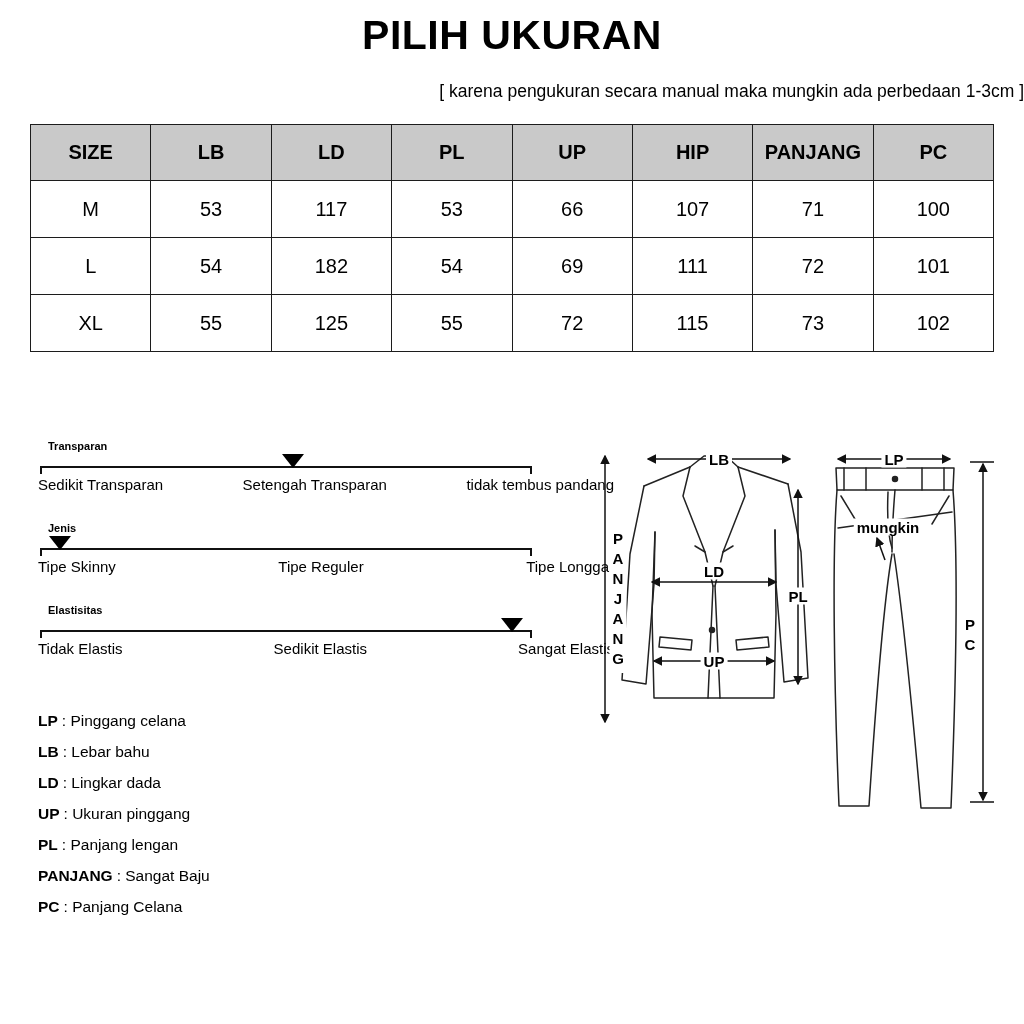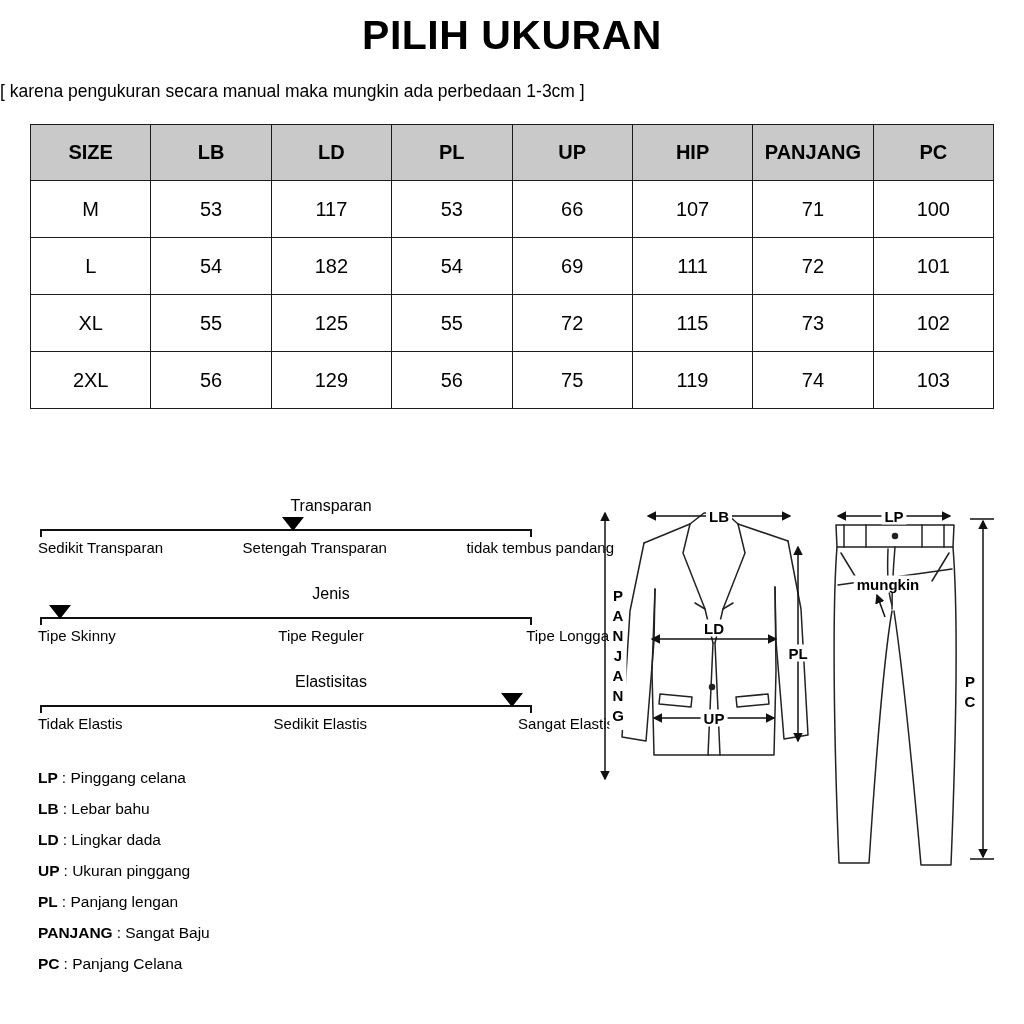--- a/index.html
+++ b/index.html
@@ -4,32 +4,32 @@
 <style>
   * { box-sizing: border-box; }
   html,body { margin:0; padding:0; }
   body {
     width:1024px; height:1024px;
     background:#ffffff; color:#000;
     font-family:"Liberation Sans","DejaVu Sans",sans-serif;
     overflow:hidden; position:relative;
   }
   .title { text-align:center; font-size:41px; font-weight:bold; padding-top:12px; letter-spacing:.5px; }
-  .subtitle { text-align:left; font-size:17.5px; margin-top:22px; }
+  .subtitle { text-align:right; font-size:17.5px; margin-top:22px; }
 
   table.size-table { border-collapse:collapse; margin:22px auto 0; width:964px; table-layout:fixed; }
   .size-table th, .size-table td { border:1px solid #1c1c1c; text-align:center; font-size:20px; padding:10px; }
   .size-table th { background:#c9c9c9; height:56px; font-weight:bold; }
   .size-table td { height:57px; background:#fff; }
 
   .content { position:relative; height:616px; }
 
   .scales { position:absolute; left:38px; top:88px; width:576px; }
   .scale-block { margin-bottom:29px; }
-  .scale-name { font-weight:normal; font-size:16px; margin:0 0 10px 10px;text-align:center; }
+  .scale-name { font-weight:bold; font-size:11px; margin:0 0 10px 10px; }
   .scale-line { position:relative; width:492px; height:2px; background:#111; margin:14px 0 8px 2px; }
   .scale-line .tick { position:absolute; width:2px; height:8px; background:#111; top:0; }
   .tick-left { left:0; } .tick-right { right:0; }
   .scale-marker { position:absolute; top:-12px; width:0; height:0;
     border-left:11px solid transparent; border-right:11px solid transparent;
     border-top:14px solid #000; transform:translateX(-50%); }
   .scale-labels { display:flex; justify-content:space-between; width:576px; font-size:15px; }
 
   .legend { position:absolute; left:38px; top:360px; font-size:15.5px; }
   .legend-item { margin-bottom:13px; }
@@ -84,30 +84,20 @@
     </tr>
     <tr>
       <td>XL</td>
       <td>55</td>
       <td>125</td>
       <td>55</td>
       <td>72</td>
       <td>115</td>
       <td>73</td>
       <td>102</td>
-    </tr>
-    <tr>
-      <td>2XL</td>
-      <td>56</td>
-      <td>129</td>
-      <td>56</td>
-      <td>75</td>
-      <td>119</td>
-      <td>74</td>
-      <td>103</td>
     </tr>
   </tbody>
 </table>
 
 <div class="content">
 
   <div class="scales">
 
     <div class="scale-block">
       <div class="scale-name">Transparan</div>

